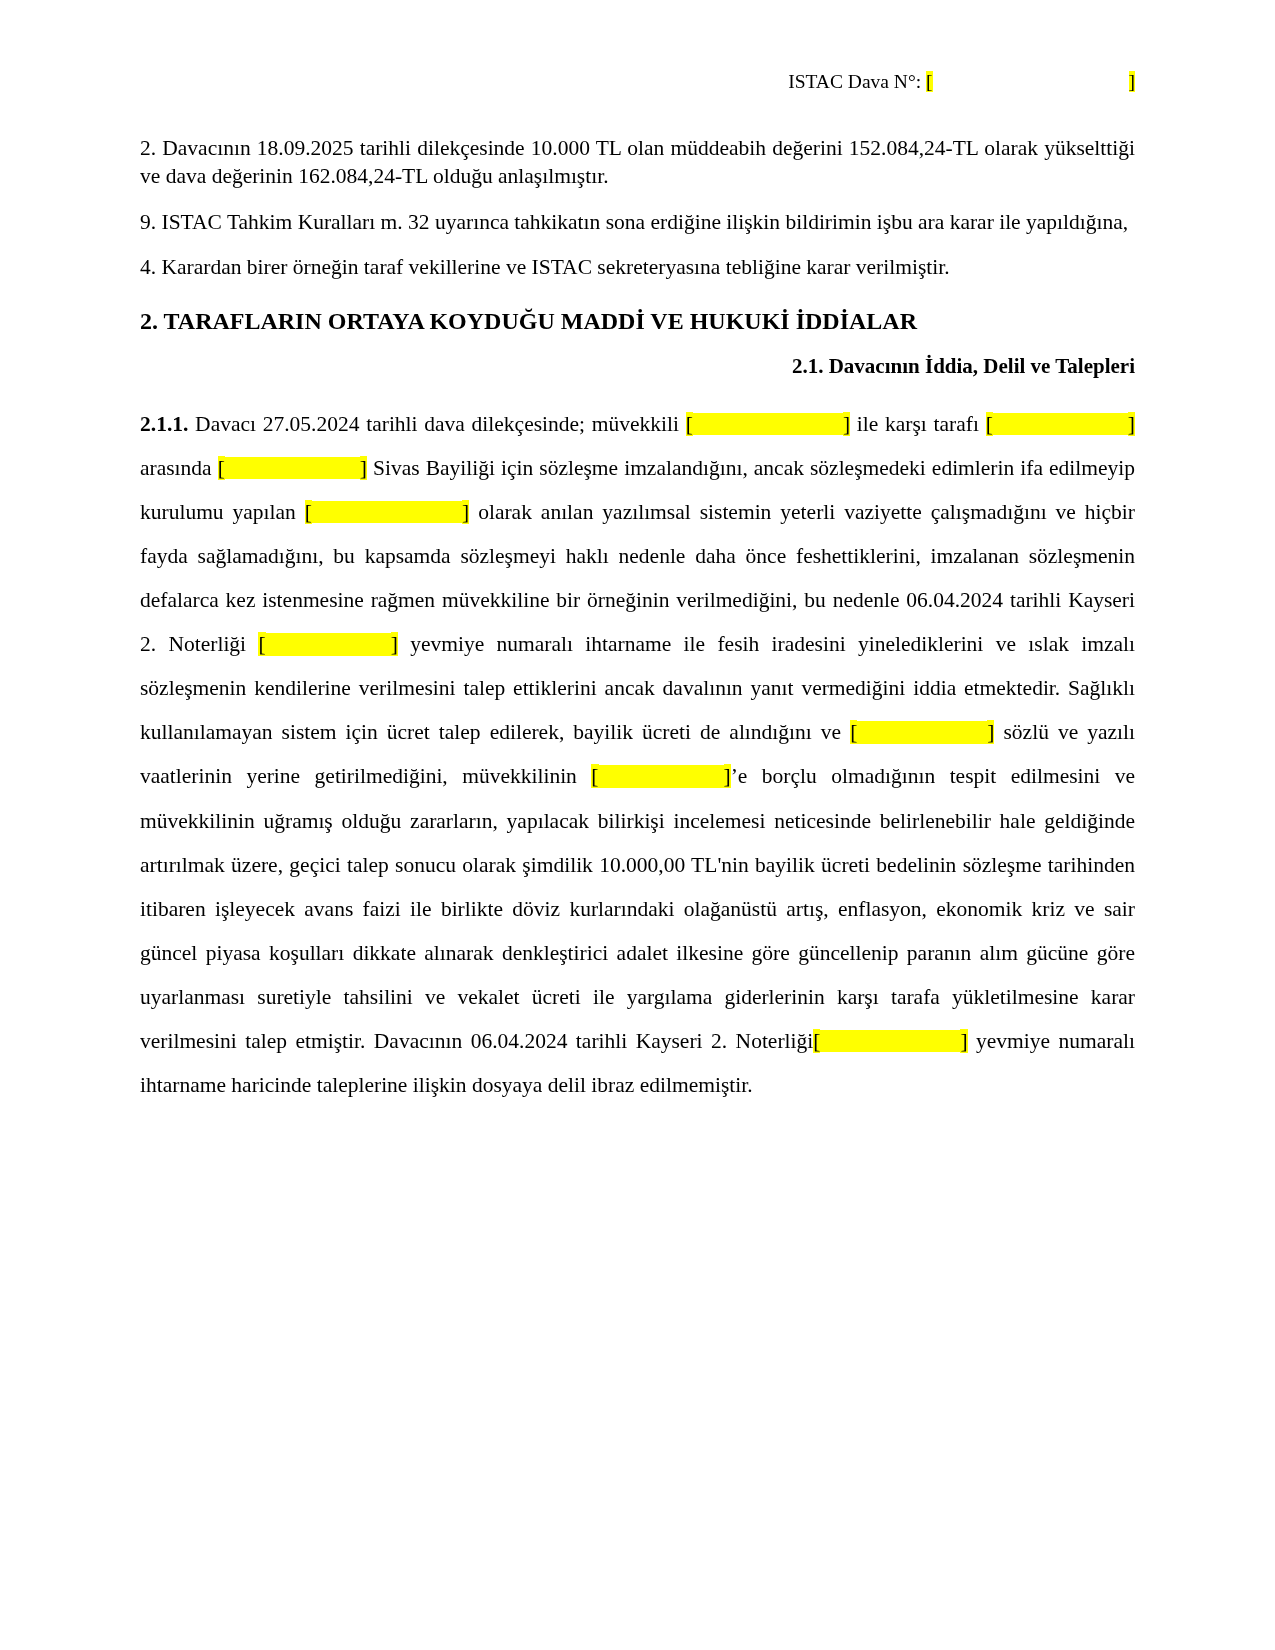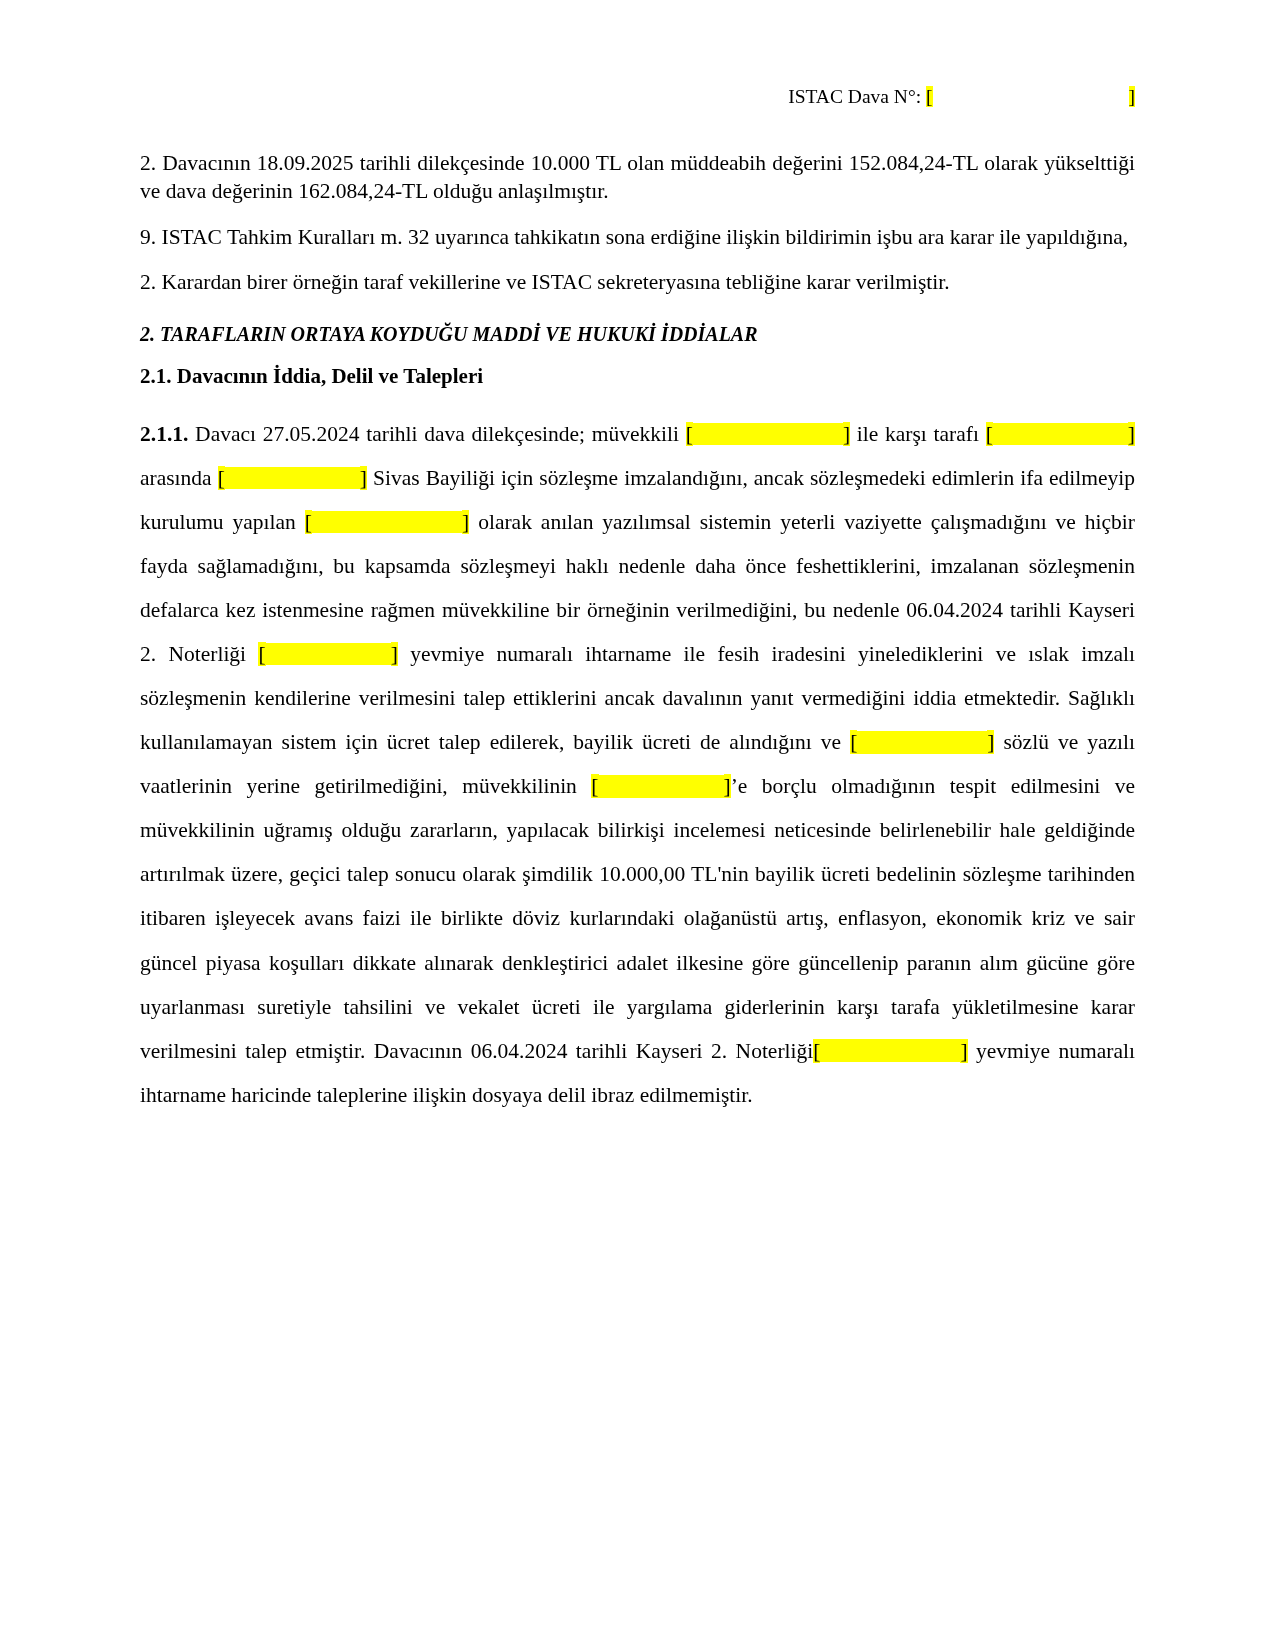--- a/index.html
+++ b/index.html
@@ -15,21 +15,20 @@
     color: #000000;
     position: relative;
     overflow: hidden;
   }
   .page {
     width: 1275px;
     height: 1616px;
     box-sizing: border-box;
     padding: 70px 140px 60px 140px;
     position: relative;
-    margin-top: 15px;
   }
   
   .header {
     text-align: right;
     font-size: 19.5px;
     line-height: 1.25;
     height: 30px;
     margin-bottom: 34px;
     white-space: nowrap;
   }
@@ -54,33 +53,32 @@
     margin: 0 0 17px 0;
     text-align: justify;
     text-justify: inter-word;
     hyphens: none;
   }
   p.para:last-child {
     margin-bottom: 0;
   }
   
   h2.heading {
-    font-size: 20px;
+    font-size: 24px;
     font-weight: bold;
     margin: 24px 0 16px 0;
     line-height: 1.3;
     text-align: left;
-    font-style: italic;
   }
   h3.subheading {
     font-size: 21px;
     font-weight: bold;
     margin: 0 0 22px 0;
     line-height: 1.3;
-    text-align: left;
+    text-align: right;
   }
   
   .body-para {
     font-size: 21.5px;
     line-height: 2.05;
     text-align: justify;
     text-justify: inter-word;
     margin: 0;
   }
   .body-para .lead {
@@ -106,21 +104,21 @@
 <div class="page">
 
   <div class="header">
     <span class="hdr-label">ISTAC Dava N°:</span>
     <span class="redact-group"><span class="brk">[</span><span class="redact redact-hdr"></span><span class="brk">]</span></span>
   </div>
 
 
   <p class="para">2. Davacının 18.09.2025 tarihli dilekçesinde 10.000 TL olan müddeabih değerini 152.084,24-TL olarak yükselttiği ve dava değerinin 162.084,24-TL olduğu anlaşılmıştır.</p>
   <p class="para">9. ISTAC Tahkim Kuralları m. 32 uyarınca tahkikatın sona erdiğine ilişkin bildirimin işbu ara karar ile yapıldığına,</p>
-  <p class="para">2. Karardan birer örneğin taraf vekillerine ve ISTAC sekreteryasına tebliğine karar verilmiştir.</p>
+  <p class="para">4. Karardan birer örneğin taraf vekillerine ve ISTAC sekreteryasına tebliğine karar verilmiştir.</p>
 
   <h2 class="heading">2. TARAFLARIN ORTAYA KOYDUĞU MADDİ VE HUKUKİ İDDİALAR</h2>
 
   <h3 class="subheading">2.1. Davacının İddia, Delil ve Talepleri</h3>
 
   <p class="body-para">
     <span class="lead">2.1.1.</span><span id="claim-body"> Davacı 27.05.2024 tarihli dava dilekçesinde; müvekkili <span class="redact-group"><span class="brk">[</span><span class="rd" style="width: 150px;"></span><span class="brk">]</span></span> ile karşı tarafı <span class="redact-group"><span class="brk">[</span><span class="rd" style="width: 135px;"></span><span class="brk">]</span></span> arasında <span class="redact-group"><span class="brk">[</span><span class="rd" style="width: 135px;"></span><span class="brk">]</span></span> Sivas Bayiliği için sözleşme imzalandığını, ancak sözleşmedeki edimlerin ifa edilmeyip kurulumu yapılan <span class="redact-group"><span class="brk">[</span><span class="rd" style="width: 150px;"></span><span class="brk">]</span></span> olarak anılan yazılımsal sistemin yeterli vaziyette çalışmadığını ve hiçbir fayda sağlamadığını, bu kapsamda sözleşmeyi haklı nedenle daha önce feshettiklerini, imzalanan sözleşmenin defalarca kez istenmesine rağmen müvekkiline bir örneğinin verilmediğini, bu nedenle 06.04.2024 tarihli Kayseri 2. Noterliği <span class="redact-group"><span class="brk">[</span><span class="rd" style="width: 125px;"></span><span class="brk">]</span></span> yevmiye numaralı ihtarname ile fesih iradesini yinelediklerini ve ıslak imzalı sözleşmenin kendilerine verilmesini talep ettiklerini ancak davalının yanıt vermediğini iddia etmektedir. Sağlıklı kullanılamayan sistem için ücret talep edilerek, bayilik ücreti de alındığını ve <span class="redact-group"><span class="brk">[</span><span class="rd" style="width: 130px;"></span><span class="brk">]</span></span> sözlü ve yazılı vaatlerinin yerine getirilmediğini, müvekkilinin <span class="redact-group"><span class="brk">[</span><span class="rd" style="width: 125px;"></span><span class="brk">]</span></span>’e borçlu olmadığının tespit edilmesini ve müvekkilinin uğramış olduğu zararların, yapılacak bilirkişi incelemesi neticesinde belirlenebilir hale geldiğinde artırılmak üzere, geçici talep sonucu olarak şimdilik 10.000,00 TL'nin bayilik ücreti bedelinin sözleşme tarihinden itibaren işleyecek avans faizi ile birlikte döviz kurlarındaki olağanüstü artış, enflasyon, ekonomik kriz ve sair güncel piyasa koşulları dikkate alınarak denkleştirici adalet ilkesine göre güncellenip paranın alım gücüne göre uyarlanması suretiyle tahsilini ve vekalet ücreti ile yargılama giderlerinin karşı tarafa yükletilmesine karar verilmesini talep etmiştir. Davacının 06.04.2024 tarihli Kayseri 2. Noterliği<span class="redact-group"><span class="brk">[</span><span class="rd" style="width: 140px;"></span><span class="brk">]</span></span> yevmiye numaralı ihtarname haricinde taleplerine ilişkin dosyaya delil ibraz edilmemiştir.</span>
   </p>
 
 </div>

